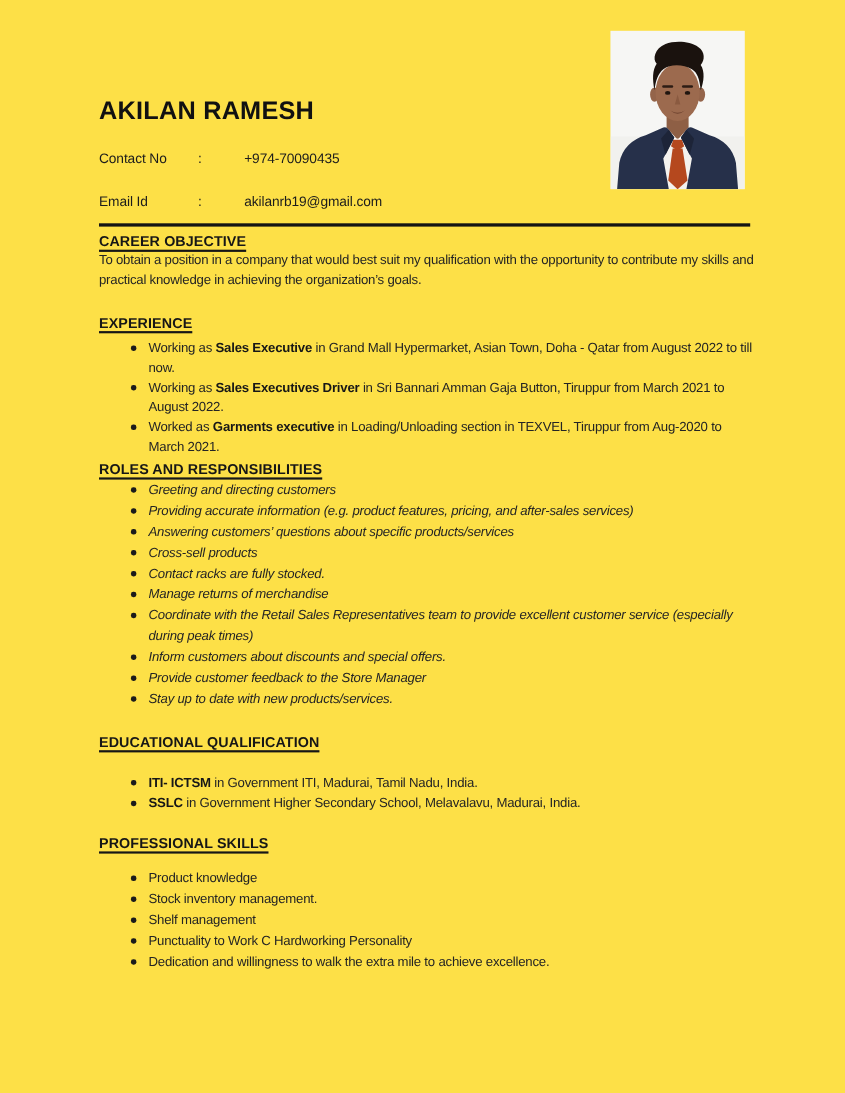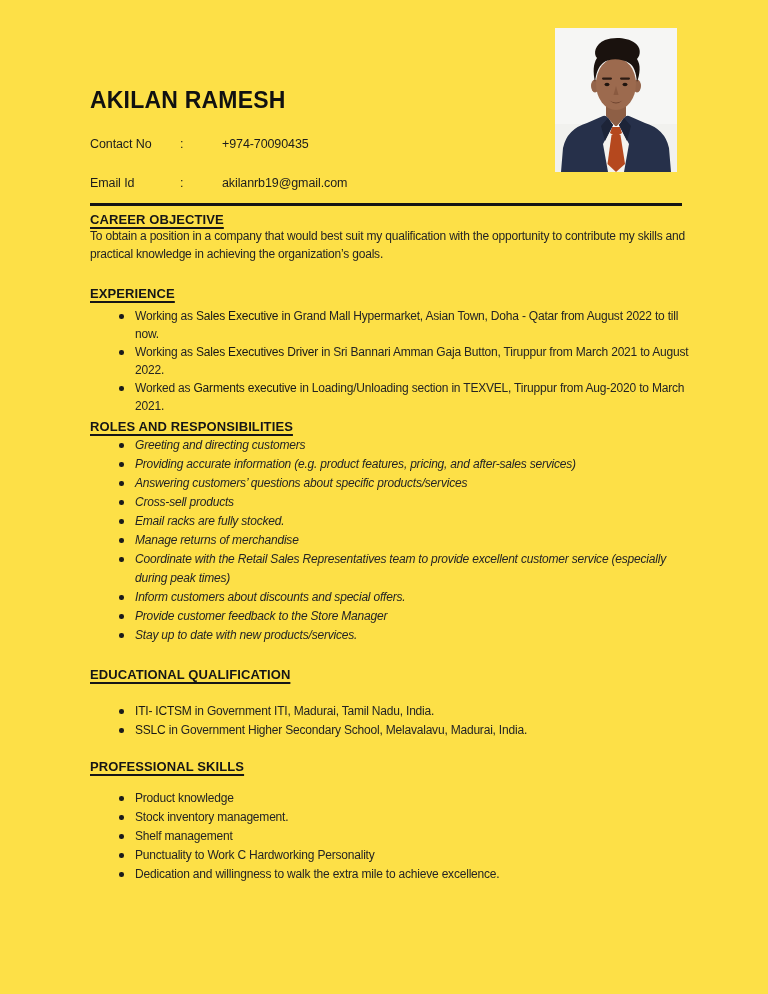--- a/index.html
+++ b/index.html
@@ -102,21 +102,21 @@
   }
   ul.exp-list { margin-top: 6px; }
   ul.exp-list li { line-height: 18px; }
   ul.roles-list { margin-top: 2px; font-style: italic; }
   ul.roles-list li { line-height: 19px; }
   ul.edu-list { margin-top: 20px; }
   ul.edu-list li { line-height: 19px; }
   ul.skills-list { margin-top: 15px; }
   ul.skills-list li { line-height: 19px; }
 
-  ul.bullets b { font-weight: 400; color: #171717; }
+  ul.bullets b { font-weight: 700; color: #171717; }
 </style>
 </head>
 <body>
 
 <div class="page">
 
   <div class="photo">
     <svg viewBox="0 0 122 144">
       <rect x="0" y="0" width="122" height="144" fill="#f6f6f4"></rect>
       <rect x="0" y="96" width="122" height="48" fill="#f1f1ee"></rect>
@@ -185,21 +185,21 @@
       <li><span>Working as </span><b>Sales Executives Driver</b><span> in Sri Bannari Amman Gaja Button, Tiruppur from March 2021 to August 2022.</span></li>
       <li><span>Worked as </span><b>Garments executive</b><span> in Loading/Unloading section in TEXVEL, Tiruppur from Aug-2020 to March 2021.</span></li>
     </ul>
 
     <div class="section-heading h-roles">ROLES AND RESPONSIBILITIES</div>
     <ul class="bullets roles-list">
       <li>Greeting and directing customers</li>
       <li>Providing accurate information (e.g. product features, pricing, and after-sales services)</li>
       <li>Answering customers’ questions about specific products/services</li>
       <li>Cross-sell products</li>
-      <li>Email racks are fully stocked.</li>
+      <li>Contact racks are fully stocked.</li>
       <li>Manage returns of merchandise</li>
       <li>Coordinate with the Retail Sales Representatives team to provide excellent customer service (especially during peak times)</li>
       <li>Inform customers about discounts and special offers.</li>
       <li>Provide customer feedback to the Store Manager</li>
       <li>Stay up to date with new products/services.</li>
     </ul>
 
     <div class="section-heading h-education">EDUCATIONAL QUALIFICATION</div>
     <ul class="bullets edu-list">
       <li><b>ITI- ICTSM</b><span> in Government ITI, Madurai, Tamil Nadu, India.</span></li>

